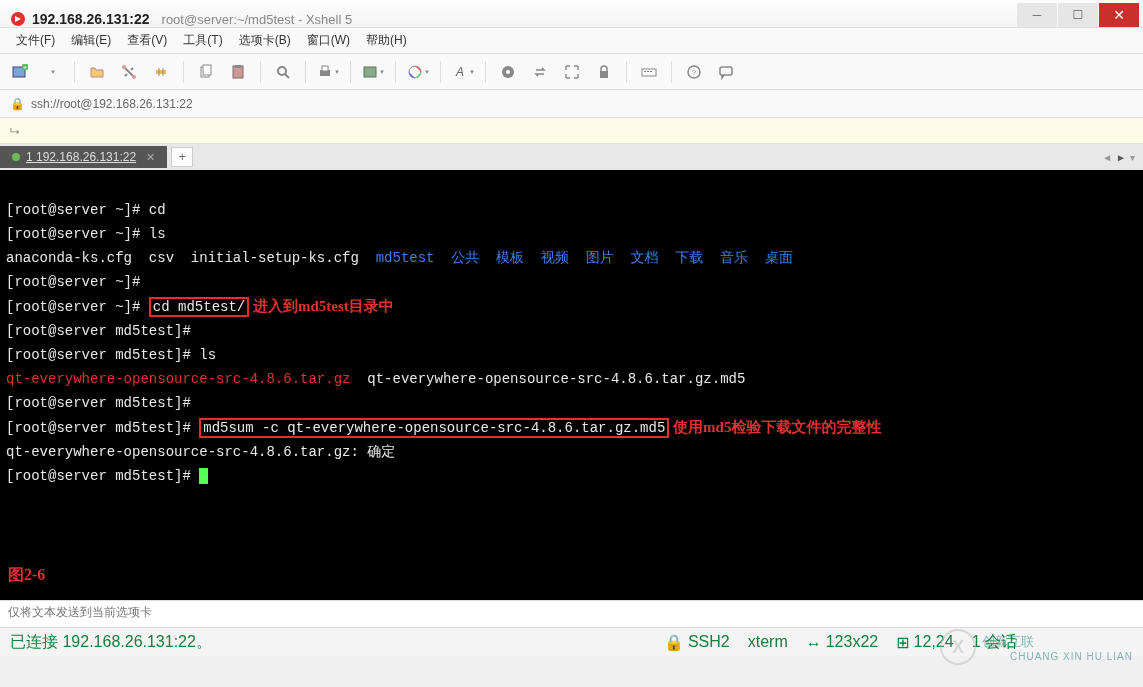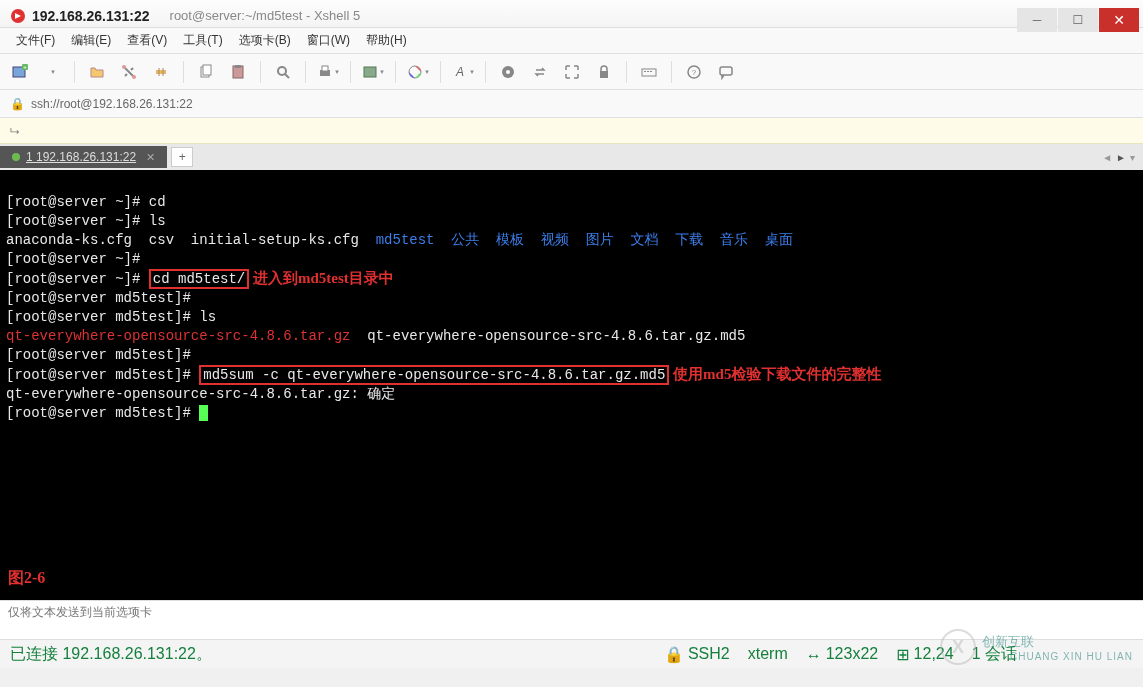--- a/index.html
+++ b/index.html
@@ -1,22 +1,22 @@
 <!DOCTYPE html>
 <html><head>
   <meta charset="utf-8">
   <style>
     * { margin: 0; padding: 0; box-sizing: border-box; }
     body { font-family: "Microsoft YaHei", "Segoe UI", Arial, sans-serif; font-size: 12px; background: #f0f0f0; width: 1143px; height: 687px; overflow: hidden; position: relative; }
     
     
-    .titlebar { height: 28px; background: linear-gradient(#fdfdfd, #f4f4f4); display: flex; align-items: flex-start; padding: 8px 4px; border-bottom: 1px solid #ddd; }
+    .titlebar { height: 28px; background: linear-gradient(#fdfdfd, #f4f4f4); display: flex; align-items: flex-end; padding: 0 4px; border-bottom: 1px solid #ddd; }
     .titlebar .app-icon { width: 16px; height: 16px; margin: 0 6px; }
     .titlebar .title-main { font-weight: bold; font-size: 14px; color: #222; }
-    .titlebar .title-sub { margin-left: 20px; color: #888; font-size: 13px; }
+    .titlebar .title-sub { margin-left: 12px; color: #888; font-size: 13px; }
     .titlebar .win-controls { margin-left: auto; display: flex; }
     .win-btn { width: 40px; height: 24px; display: flex; align-items: center; justify-content: center; margin-left: 1px; }
     .win-btn.min, .win-btn.max { background: #e5e5e5; color: #666; }
     .win-btn.close { background: #c9302c; color: #fff; font-size: 14px; }
     
     
     .menubar { height: 26px; background: #f9f9f9; display: flex; align-items: center; padding: 0 8px; border-bottom: 1px solid #e0e0e0; }
     .menu-item { padding: 4px 8px; color: #333; cursor: default; }
     
     
@@ -36,31 +36,31 @@
     
     .tabbar { height: 26px; background: #e8e8e8; display: flex; align-items: center; position: relative; }
     .tab { height: 22px; background: #555; color: #ddd; display: flex; align-items: center; padding: 0 12px; position: relative; }
     .tab .dot { width: 8px; height: 8px; border-radius: 50%; background: #6dbb4e; margin-right: 6px; }
     .tab .label { text-decoration: underline; }
     .tab .close { margin-left: 10px; color: #aaa; font-size: 11px; }
     .add-tab { width: 22px; height: 20px; background: #fff; border: 1px solid #ccc; margin-left: 4px; display: flex; align-items: center; justify-content: center; color: #666; }
     .tab-nav { margin-left: auto; display: flex; color: #999; padding-right: 8px; gap: 4px; font-size: 10px; }
     
     
-    .terminal { background: #000; color: #fff; font-family: "Consolas", "Courier New", monospace; font-size: 14px; line-height: 19px; padding: 4px 6px; height: 430px; position: relative; white-space: pre; }
+    .terminal { background: #000; color: #fff; font-family: "Consolas", "Courier New", monospace; font-size: 14px; line-height: 24px; padding: 4px 6px; height: 430px; position: relative; white-space: pre; }
     .t-blue { color: #3d7eeb; }
     .t-red { color: #dc3232; }
     .t-white { color: #e8e8e8; }
     .hl-box { border: 2px solid #e03030; padding: 0 2px; }
     .anno { color: #e03030; font-family: "Microsoft YaHei"; font-weight: bold; font-size: 15px; }
     .cursor-block { display: inline-block; width: 9px; height: 16px; background: #55ff55; vertical-align: middle; }
     .fig-label { position: absolute; bottom: 13px; left: 8px; color: #e03030; font-family: "Microsoft YaHei"; font-weight: bold; font-size: 16px; }
     
     
-    .inputbar { height: 40px; background: #fff; border-top: 1px solid #ddd; border-bottom: 1px solid #ddd; padding: 4px 8px; }
+    .inputbar { height: 28px; background: #fff; border-top: 1px solid #ddd; border-bottom: 1px solid #ddd; padding: 4px 8px; }
     .inputbar input { width: 100%; border: none; outline: none; font-size: 12px; color: #999; background: transparent; }
     
     
     .statusbar { height: 28px; background: #f4f4f4; display: flex; align-items: center; padding: 0 10px; color: #15803d; font-size: 16px; }
     .statusbar .seg { margin-left: 18px; display: flex; align-items: center; gap: 4px; }
     .statusbar .right { margin-left: auto; display: flex; }
     
     
     .watermark { position: absolute; right: 10px; bottom: 22px; display: flex; align-items: center; opacity: 0.5; }
     .watermark .logo { width: 36px; height: 36px; border: 2px solid #bbb; border-radius: 50%; display: flex; align-items: center; justify-content: center; font-weight: bold; color: #bbb; font-size: 18px; }

